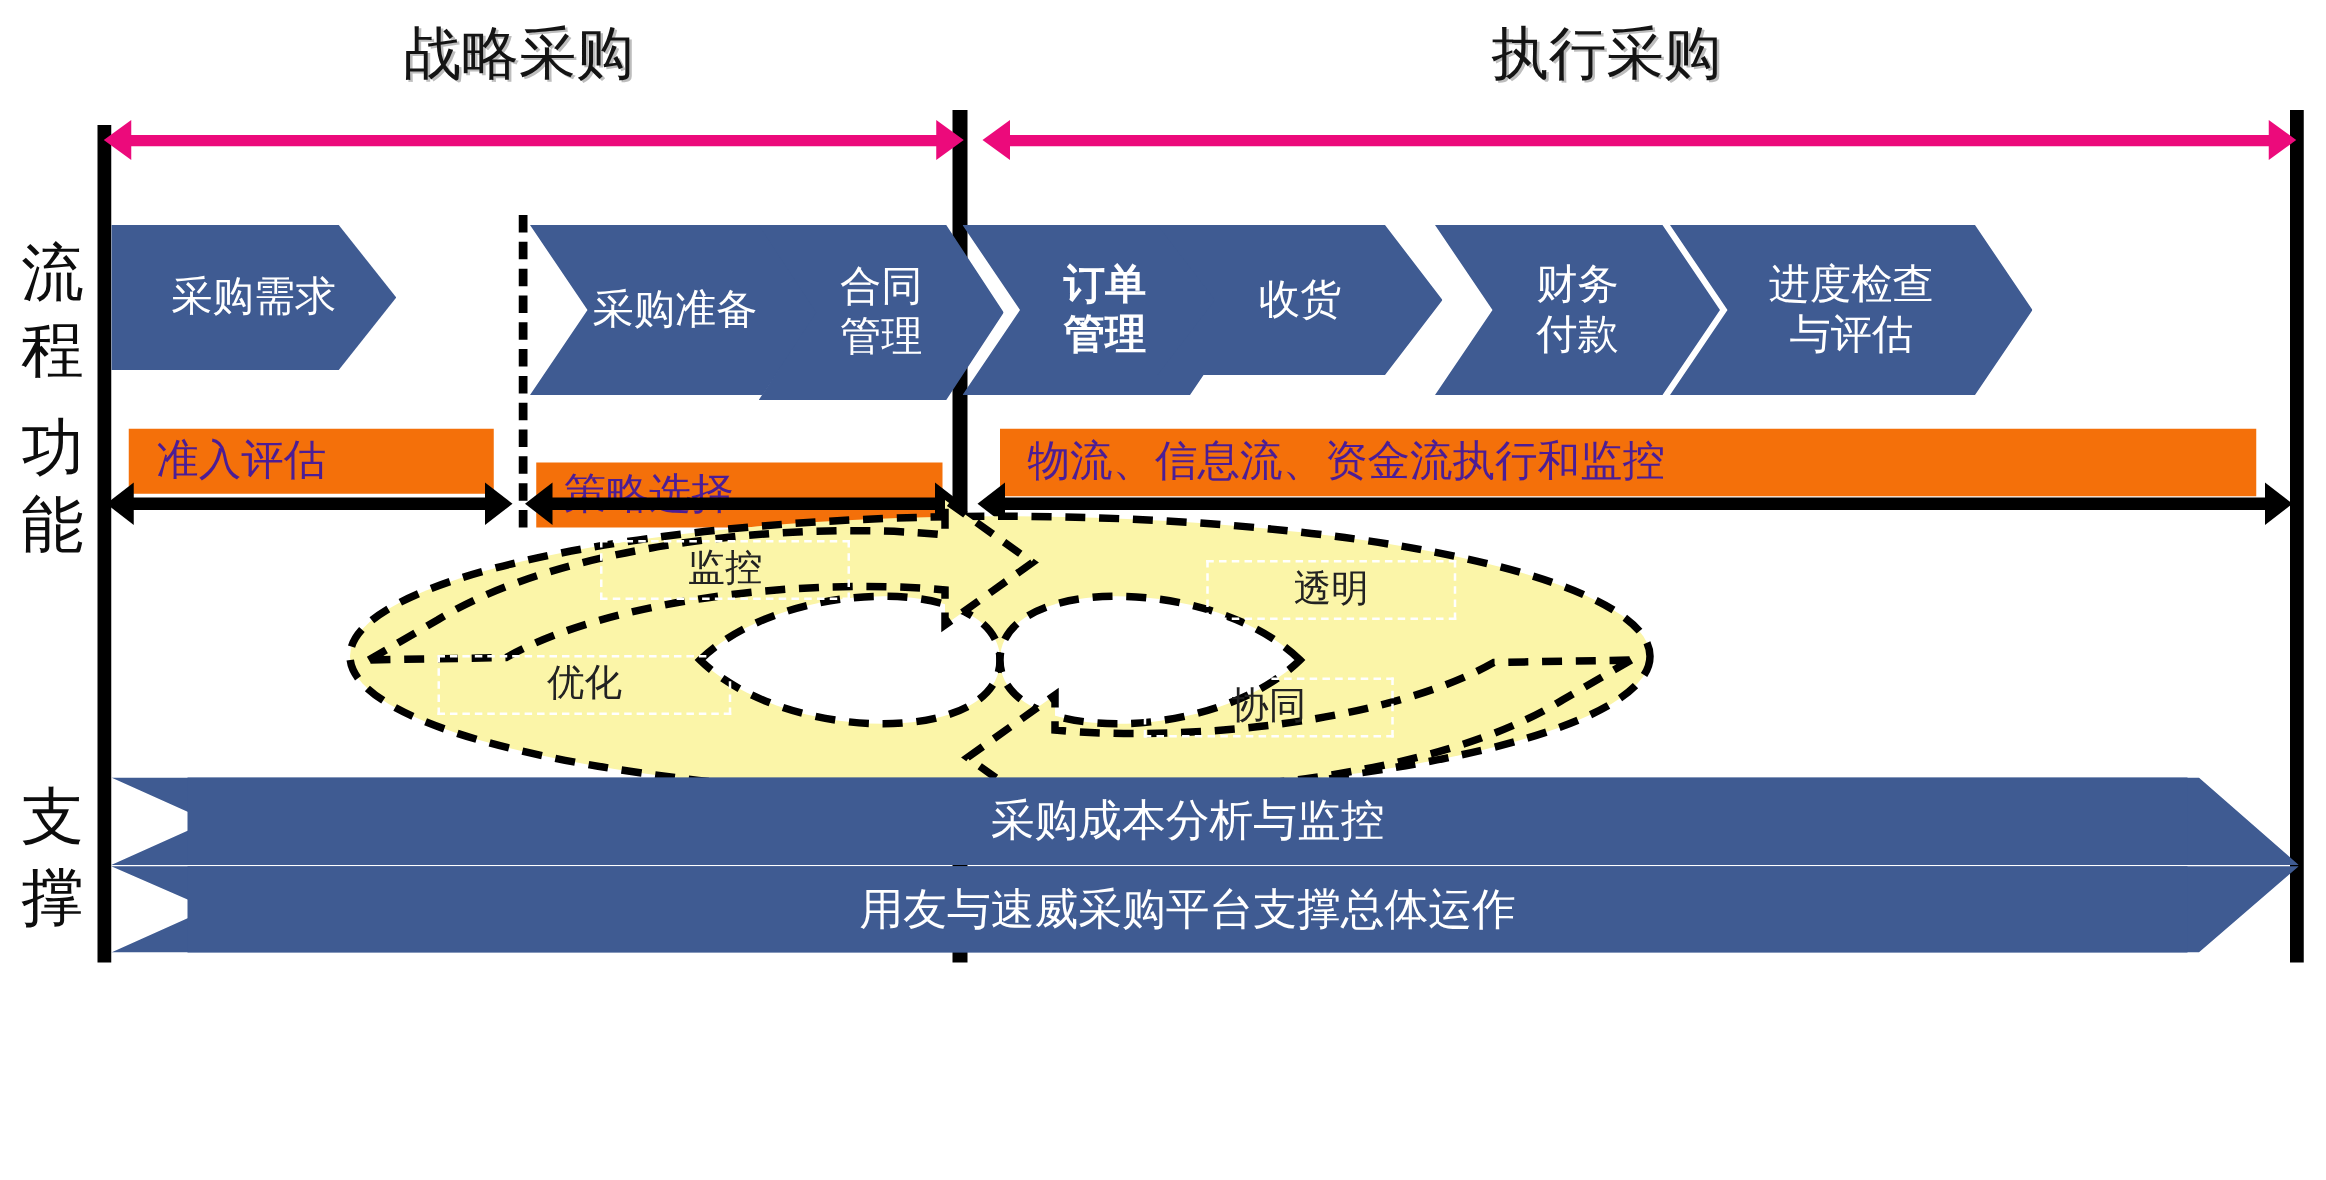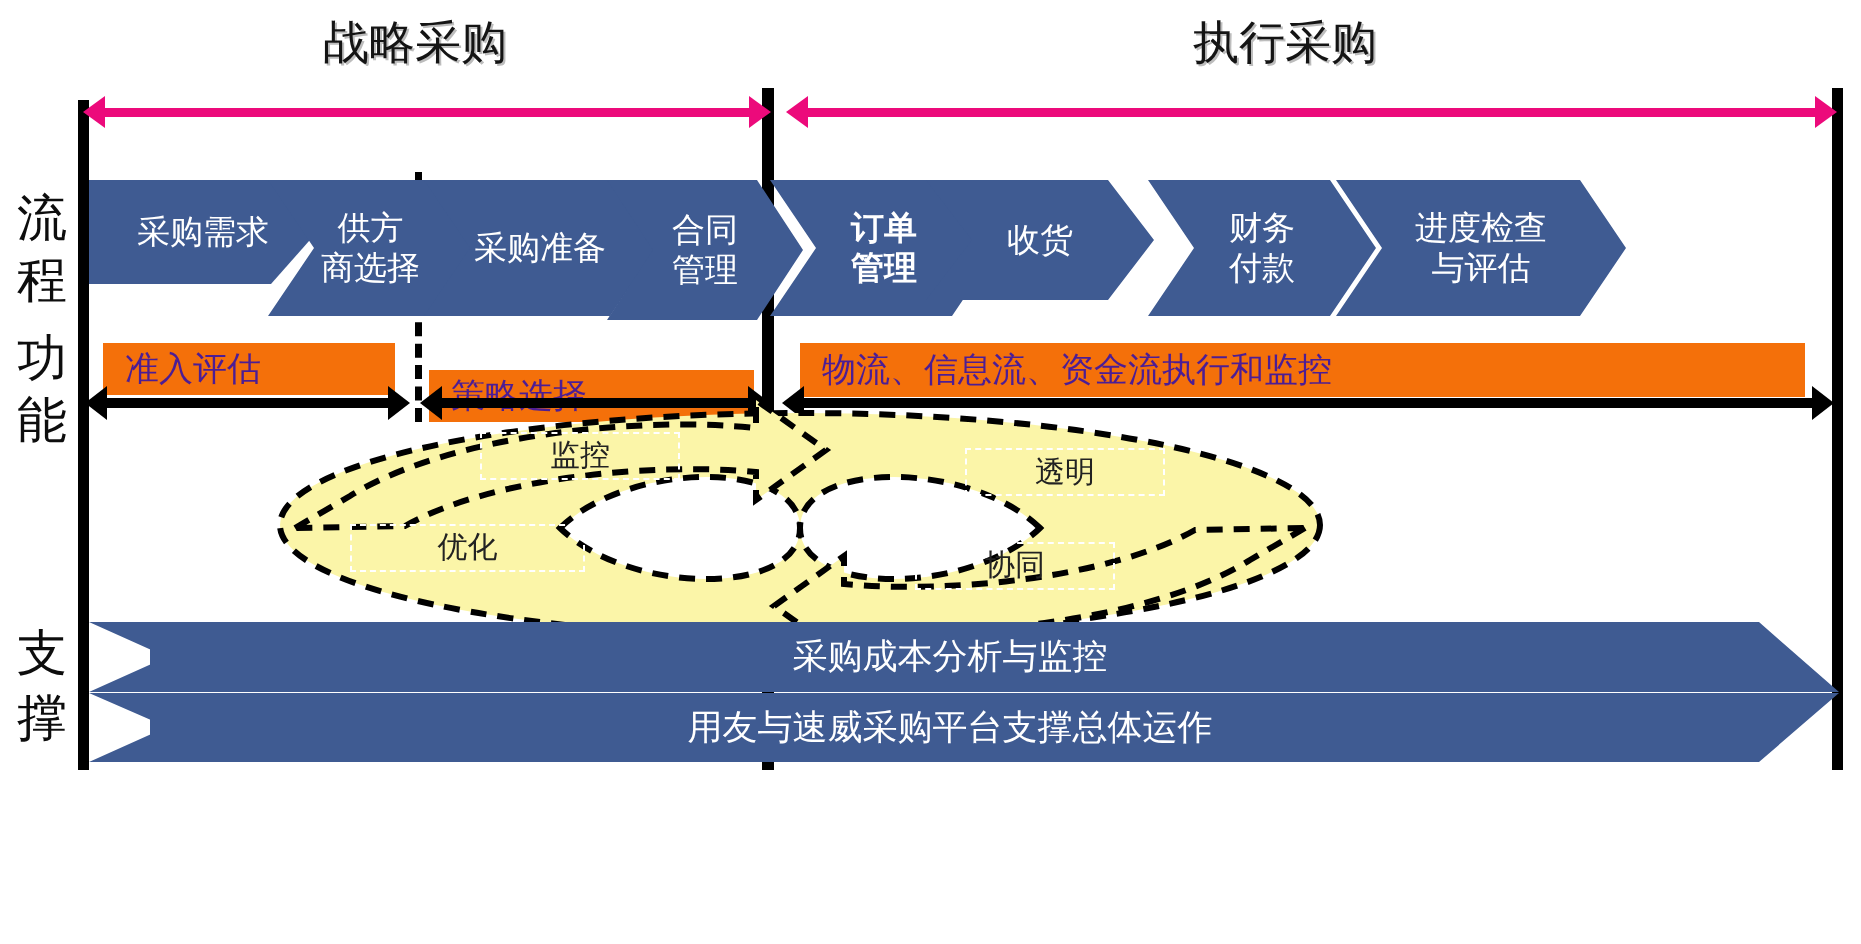--- a/index.html
+++ b/index.html
@@ -110,30 +110,24 @@
     <div class="magenta-line" style="left:103px;top:108px;width:648px;"></div>
     <div class="mg-head left" style="left:83px;top:96px;"></div>
     <div class="mg-head right" style="left:749px;top:96px;"></div>
   </div>
   <div>
     <div class="magenta-line" style="left:806px;top:108px;width:1011px;"></div>
     <div class="mg-head left" style="left:786px;top:96px;"></div>
     <div class="mg-head right" style="left:1815px;top:96px;"></div>
   </div>
 
-  <div class="chev first" style="left:89px;top:180px;width:228px;height:104px;">
+  <div class="chev first" style="left:89px;top:180px;width:228px;height:116px;">
     <span class="lbl">采购需求</span>
   </div>
 
-  <div class="chev cut" style="left:268px;top:180px;width:205px;height:136px;">
-    <span class="lbl">
-      <span>供方</span><br>
-      <span>商选择</span>
-    </span>
-  </div>
 
   <div class="chev cut" style="left:424px;top:180px;width:232px;height:136px;">
     <span class="lbl">采购准备</span>
   </div>
 
   <div class="chev cut" style="left:607px;top:180px;width:196px;height:140px;">
     <span class="lbl">
       <span>合同</span><br>
       <span>管理</span>
     </span>

